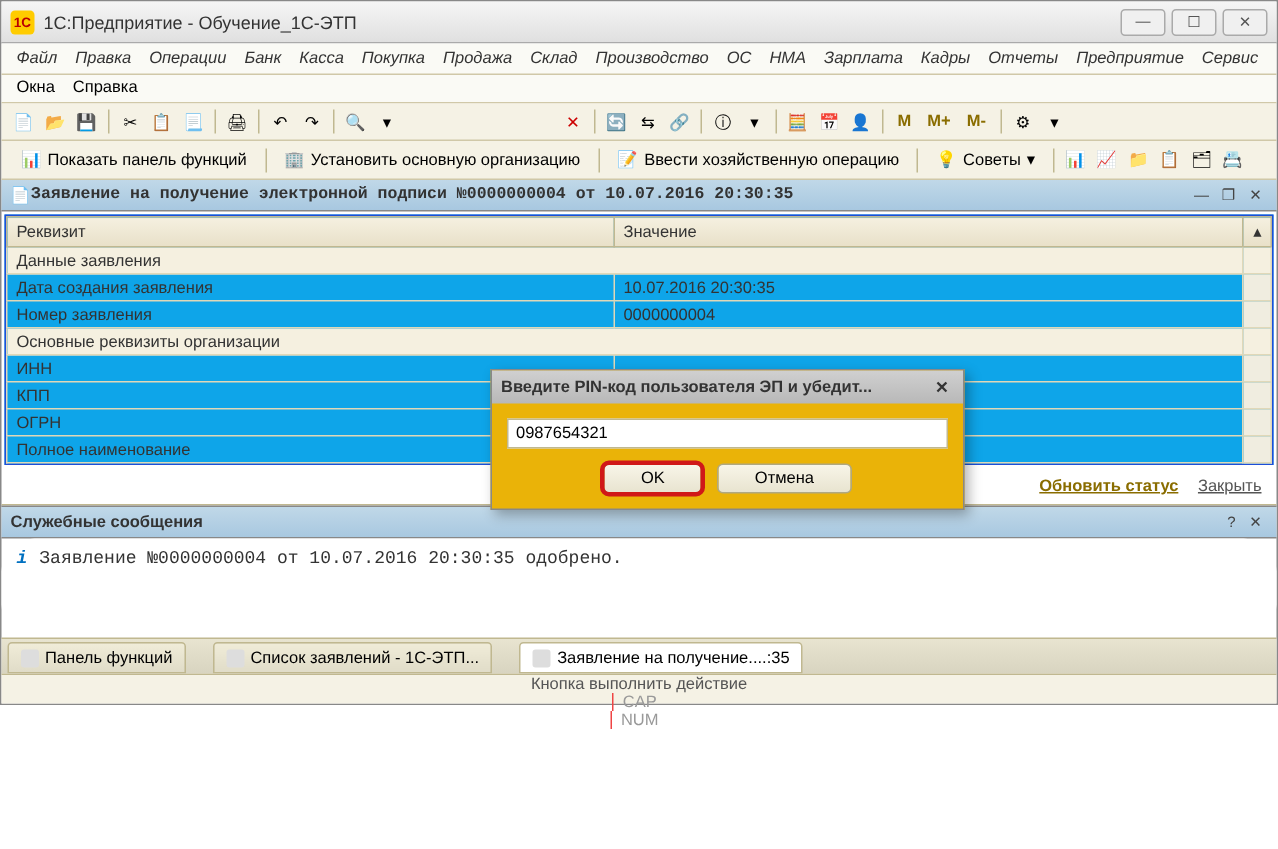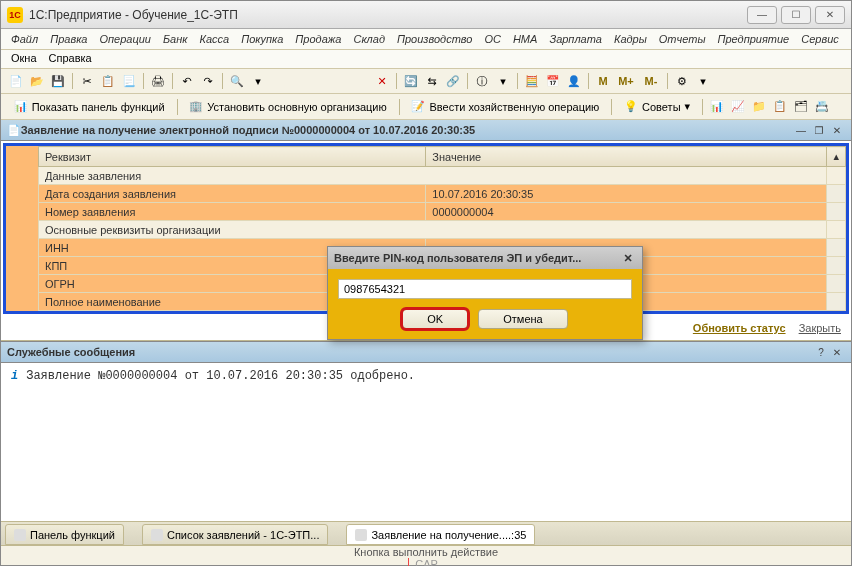--- a/index.html
+++ b/index.html
@@ -1,34 +1,34 @@
 <!DOCTYPE html>
 <html><head>
 <meta charset="utf-8">
 <style>
 * { box-sizing: border-box; margin: 0; padding: 0; }
 body { font-family: Tahoma, Arial, sans-serif; font-size: 11px; background: #fff; width: 852px; height: 566px; overflow: hidden; position: relative; }
-.window { width: 852px; height: 566px; border: 1px solid #888; display: flex; flex-direction: column; }
+.window { width: 852px; height: 470px; border: 1px solid #888; display: flex; flex-direction: column; }
 .titlebar { height: 28px; background: linear-gradient(#f5f5f5,#e0e0e0); display: flex; align-items: center; padding: 0 6px; border-bottom: 1px solid #aaa; }
 .titlebar-icon { width: 16px; height: 16px; background: #ffcc00; border-radius: 3px; margin-right: 6px; display: flex; align-items: center; justify-content: center; font-size: 9px; font-weight: bold; color: #b00; }
 .titlebar-text { flex: 1; font-size: 12px; color: #333; }
 .titlebar-btns { display: flex; gap: 4px; }
 .titlebar-btn { width: 30px; height: 18px; border: 1px solid #aaa; background: #f0f0f0; border-radius: 3px; display: flex; align-items: center; justify-content: center; font-size: 10px; color: #555; cursor: pointer; }
 .menubar { padding: 4px 10px; background: #fafaf5; border-bottom: 1px solid #d0c8a8; display: flex; flex-wrap: wrap; gap: 2px 12px; }
 .menubar span { color: #333; cursor: pointer; font-style: italic; }
 .menubar-row2 { padding: 2px 10px 4px; background: #fafaf5; border-bottom: 1px solid #d0c8a8; display: flex; gap: 12px; }
 .toolbar { padding: 3px 6px; background: #f5f2e5; border-bottom: 1px solid #d0c8a8; display: flex; align-items: center; gap: 3px; }
 .tb-ico { width: 18px; height: 18px; display: inline-flex; align-items: center; justify-content: center; font-size: 11px; cursor: pointer; border-radius: 2px; }
 .tb-sep { width: 1px; height: 16px; background: #c0b890; margin: 0 2px; }
 .tb-btn { display: flex; align-items: center; gap: 4px; padding: 2px 6px; border: 1px solid transparent; border-radius: 3px; cursor: pointer; font-size: 11px; }
 .doc-header { background: linear-gradient(#c0d8e8,#a8c8e0); padding: 3px 6px; display: flex; align-items: center; border-bottom: 1px solid #888; font-size: 11px; }
-.doc-header-text { flex: 1; font-weight: bold; color: #333; }
+.doc-header-text { flex: 1; font-weight: bold; color: #333; font-family: Liberation Mono, monospace; }
 .doc-header-btns { display: flex; gap: 2px; }
 .doc-header-btn { width: 16px; height: 14px; display: flex; align-items: center; justify-content: center; font-size: 10px; cursor: pointer; color: #444; }
-.table-area { flex: 0 0 auto; border: 3px solid #1d4ed8; margin: 2px; background: #fdba74; padding-left: 32px; }
+.table-area { flex: 0 0 auto; border: 1px solid #1d4ed8; margin: 2px; background: #0ea5e9; }
 .tbl { width: 100%; border-collapse: collapse; font-size: 11px; }
 .tbl th { background: linear-gradient(#f5f0e0,#e8e0c8); border: 1px solid #c0b890; padding: 3px 6px; text-align: left; font-weight: normal; color: #333; }
 .tbl td { border: 1px solid #e0d8b8; padding: 2px 6px; height: 18px; color: #333; }
 .tbl tr.group td { background: #f5f0e0; font-weight: normal; }
 .scroll-col { width: 16px; background: #f0ede0; }
 .action-bar { padding: 6px 10px; text-align: right; border-bottom: 1px solid #c0b890; }
 .action-link { color: #8a6d00; font-weight: bold; cursor: pointer; text-decoration: underline; margin-right: 10px; }
 .action-link2 { color: #555; cursor: pointer; text-decoration: underline; }
 .msg-header { background: linear-gradient(#c0d8e8,#a8c8e0); padding: 3px 6px; display: flex; align-items: center; font-size: 11px; border-top: 1px solid #888; border-bottom: 1px solid #888; }
 .msg-header-text { flex: 1; font-weight: bold; color: #333; }

